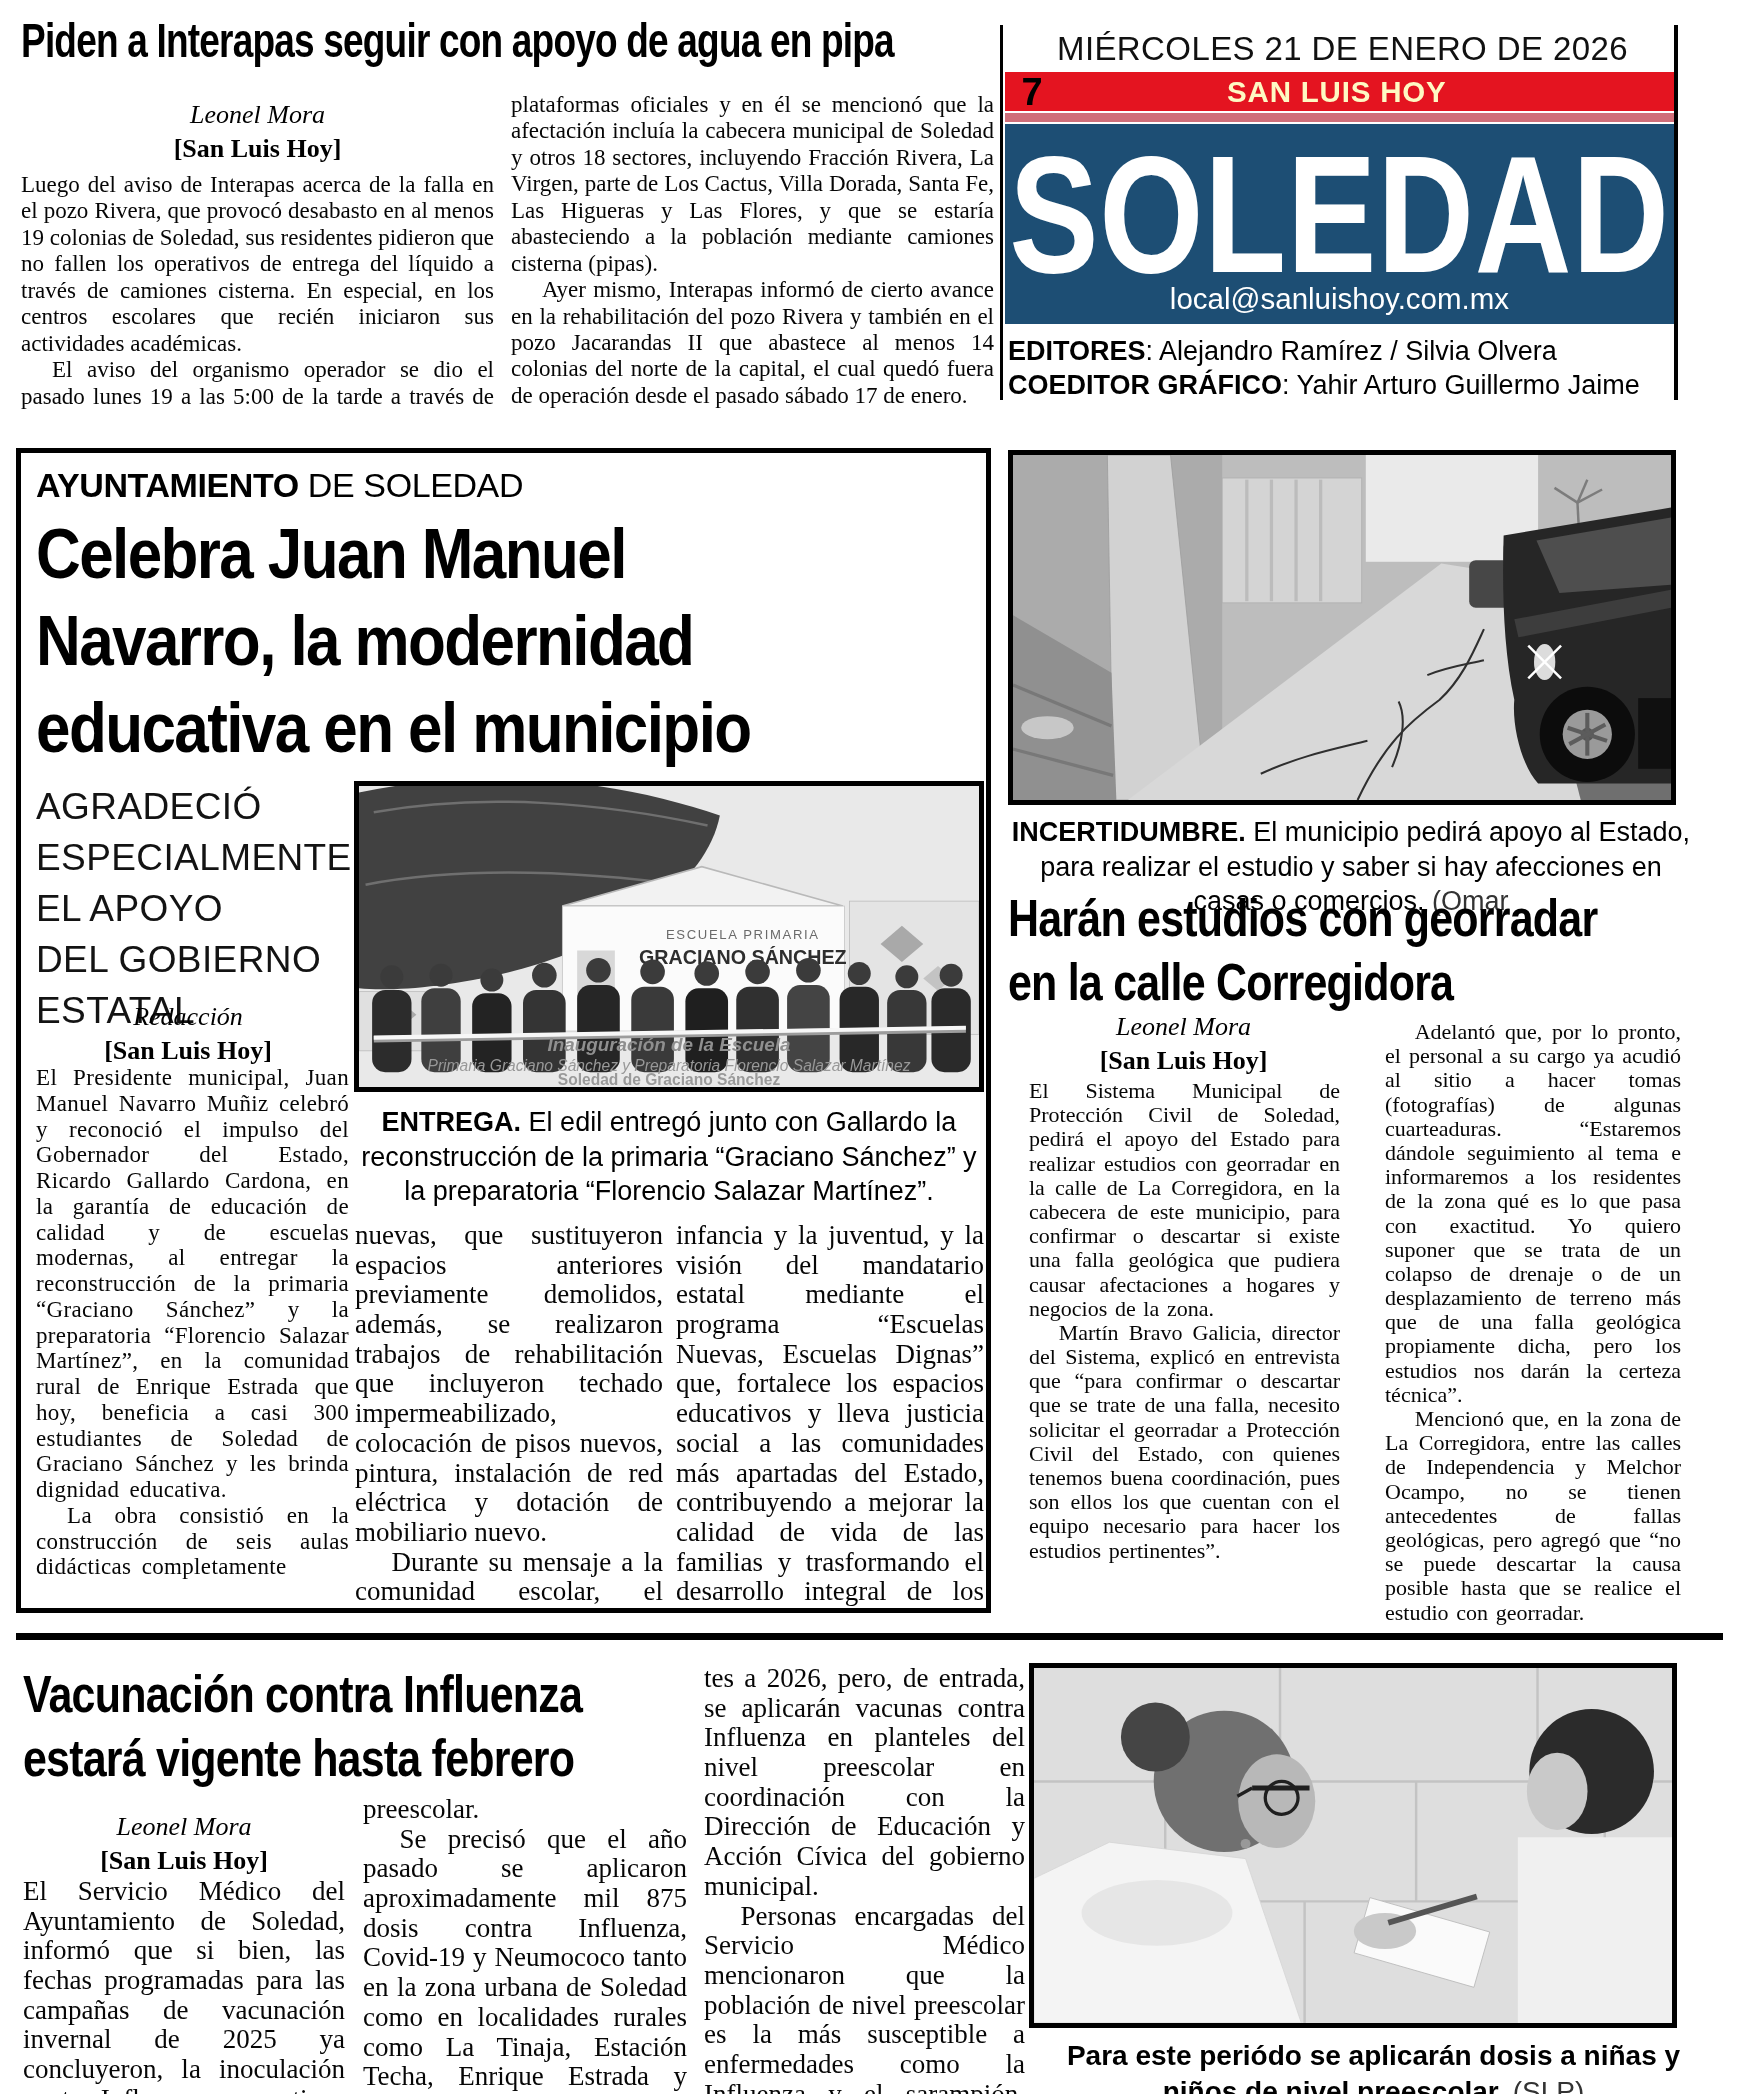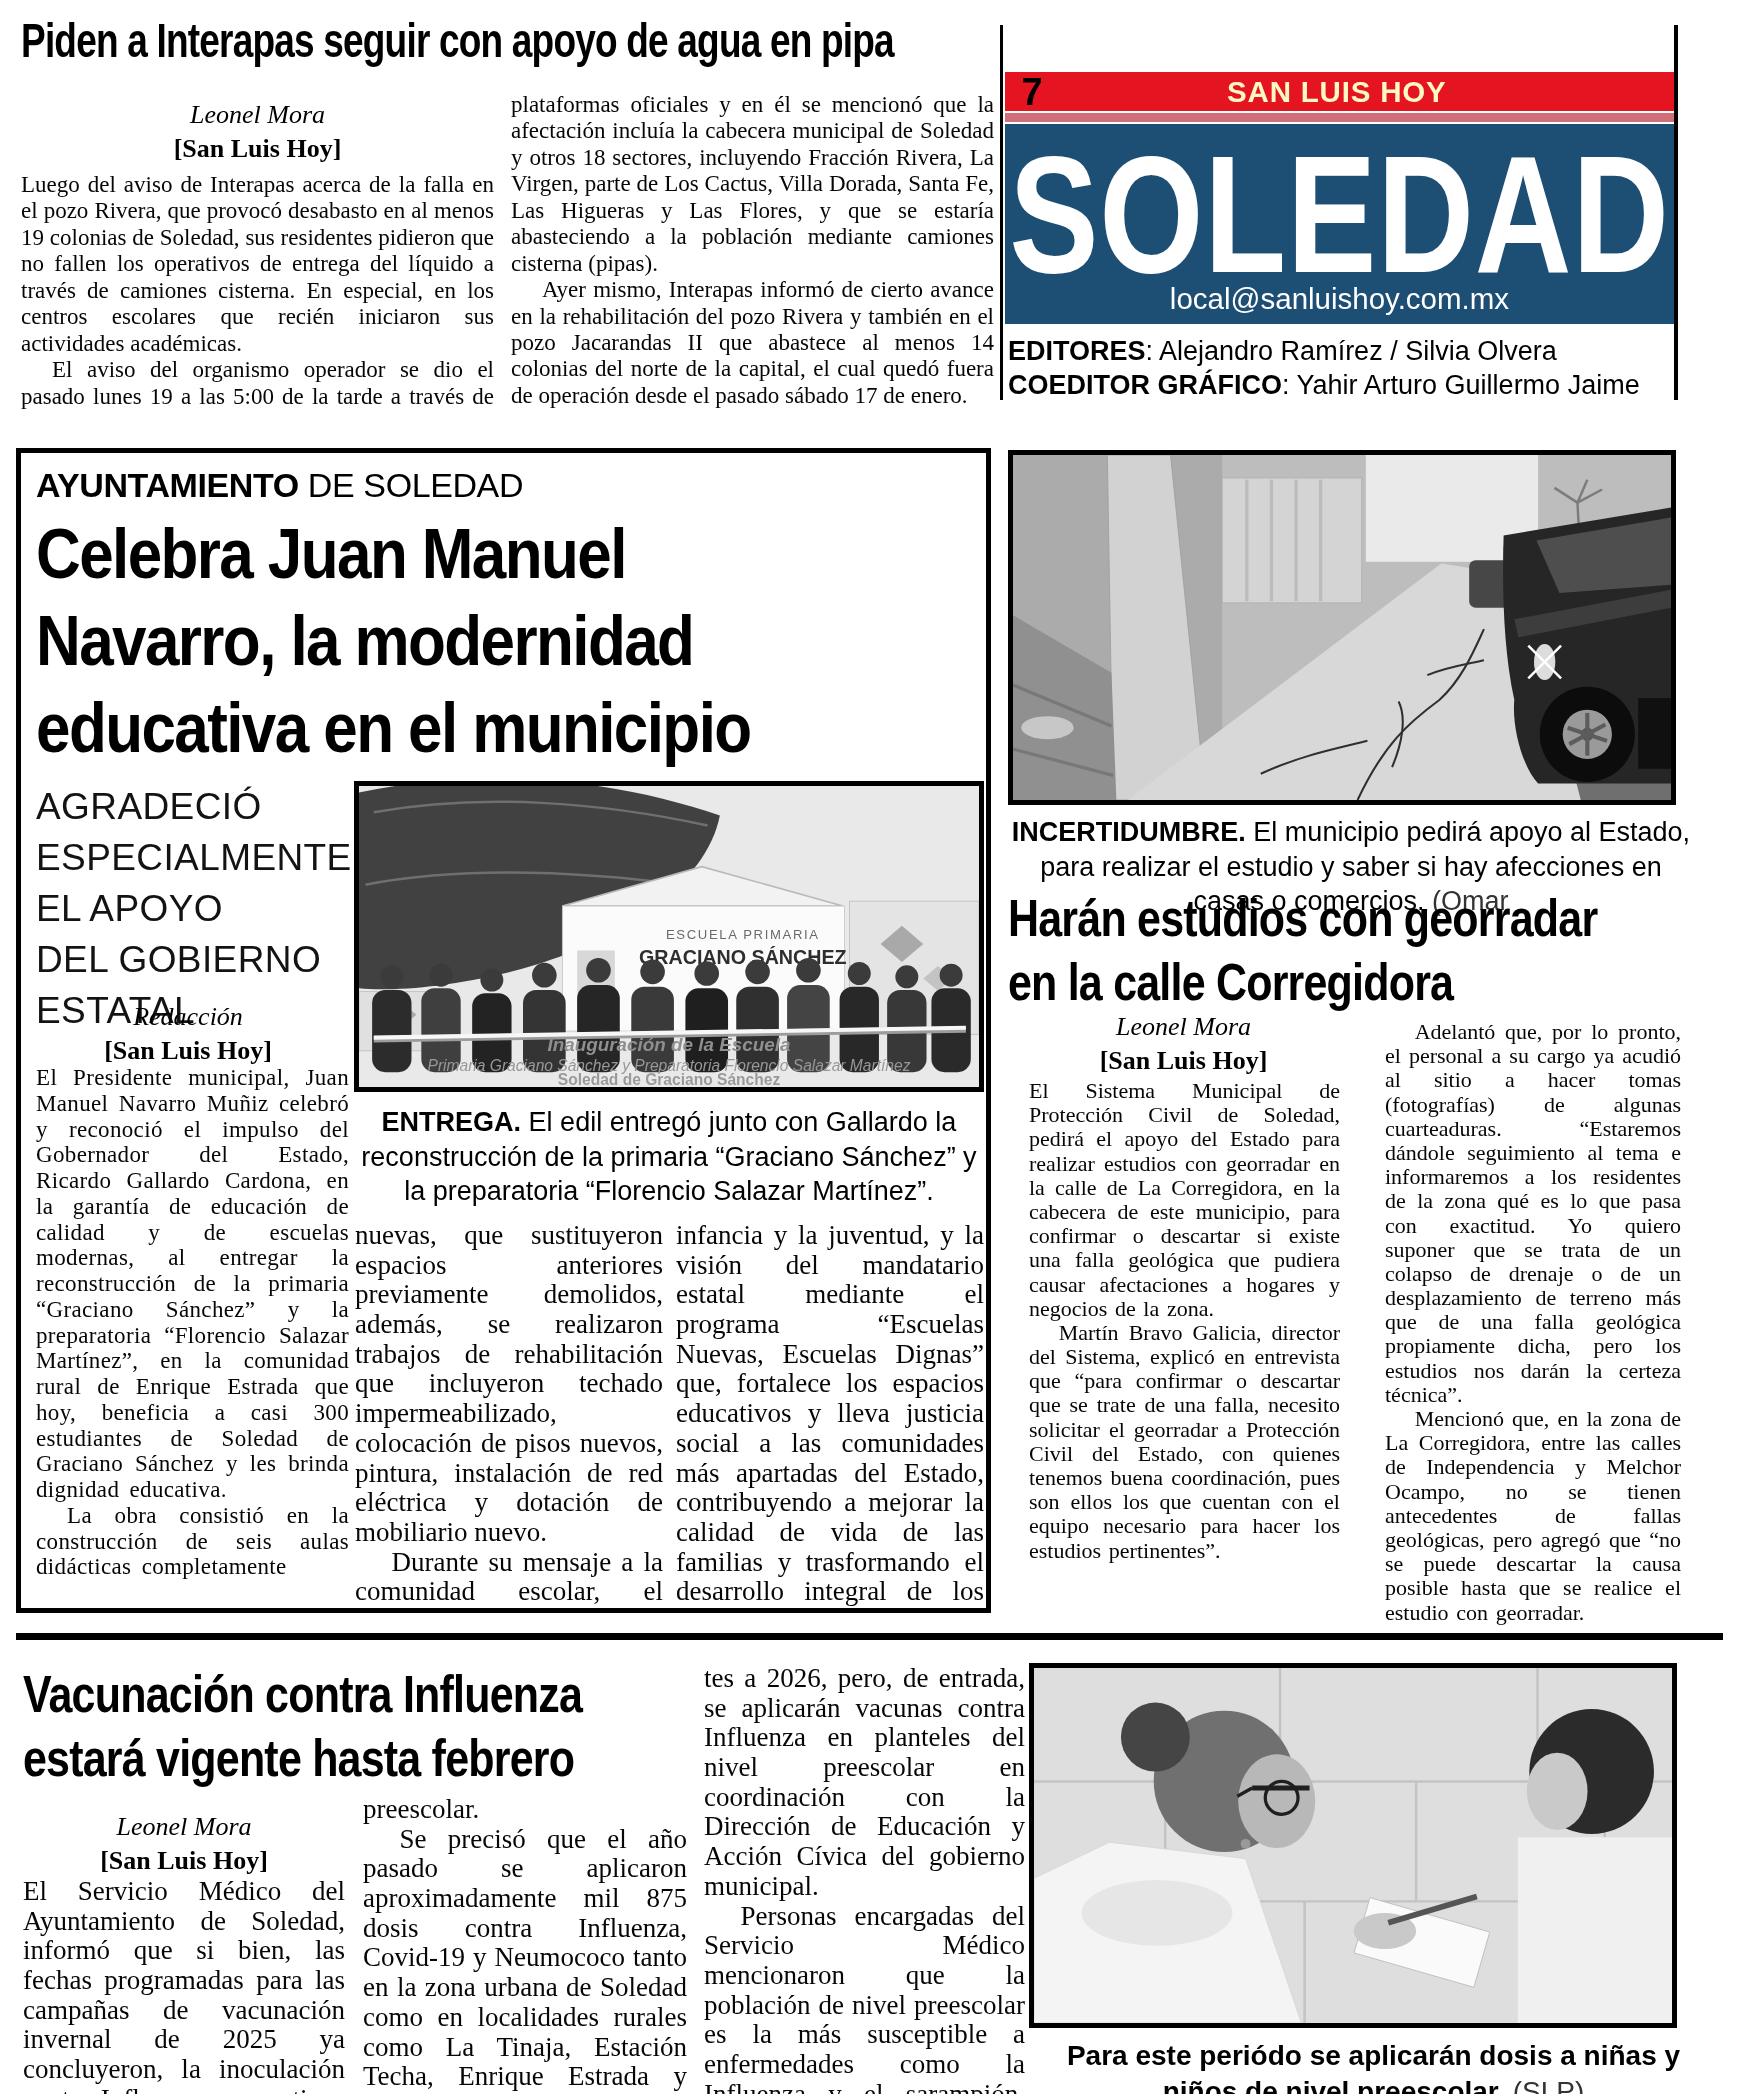--- a/index.html
+++ b/index.html
@@ -79,20 +79,21 @@
   </div>
 
   <div class="abs body-col t-top" style="left:511px; top:92px; width:483px; height:344px;">
     <p>plataformas oficiales y en él se mencionó que la afectación incluía la cabecera municipal de Soledad y otros 18 sectores, incluyendo Fracción Rivera, La Virgen, parte de Los Cactus, Villa Dorada, Santa Fe, Las Higueras y Las Flores, y que se estaría abasteciendo a la población mediante camiones cisterna (pipas).</p>
     <p class="ind">Ayer mismo, Interapas informó de cierto avance en la rehabilitación del pozo Rivera y también en el pozo Jacarandas II que abastece al menos 14 colonias del norte de la capital, el cual quedó fuera de operación desde el pasado sábado 17 de enero.</p>
   </div>
 
   <div class="abs vrule" style="left:1000px; top:24.5px; width:2.5px; height:375px;"></div>
   <div class="abs vrule" style="left:1674px; top:24.5px; width:4.1px; height:375px;"></div>
 
+  <div class="abs date-line" style="left:1015px; top:29.5px; width:655px;">MIÉRCOLES 21 DE ENERO DE 2026</div>
 
   <div class="abs red-banner" style="left:1005px; top:72px; width:669px; height:39px;">
     <span class="page-num">7</span>
     <span class="brand">SAN LUIS HOY</span>
   </div>
   <div class="abs pink-strip" style="left:1005px; top:113px; width:669px; height:9px;"></div>
 
   <div class="abs blue-box" style="left:1005px; top:124px; width:669px; height:200px;">
     <div class="masthead">SOLEDAD</div>
     <div class="mast-email">local@sanluishoy.com.mx</div>

